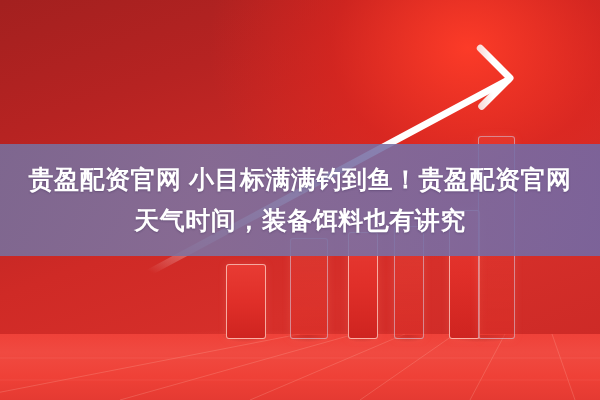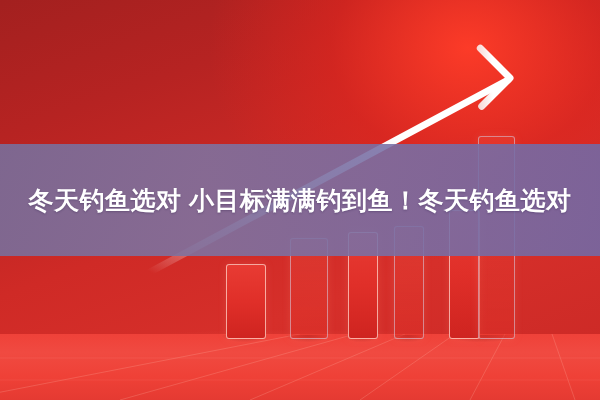--- a/index.html
+++ b/index.html
@@ -181,16 +181,17 @@
         </linearGradient>
       </defs>
       <g fill="none" stroke="url(#arrowFade)" stroke-width="7" stroke-linecap="round" stroke-linejoin="round">
         <path d="M150 272 L 508 80"></path>
         <path d="M468 78 L 510 78 L 510 118" transform="rotate(45 510 78)"></path>
       </g>
     </svg>
   </div>
 
   <div class="band">
-    <div class="band-line">冬天钓鱼选对 小目标满满钓到鱼！冬天钓鱼选对</div>
+    <div class="band-line">贵盈配资官网 小目标满满钓到鱼！贵盈配资官网</div>
+    <div class="band-line">天气时间，装备饵料也有讲究</div>
   </div>
 
 </div>
 
 </body></html>

